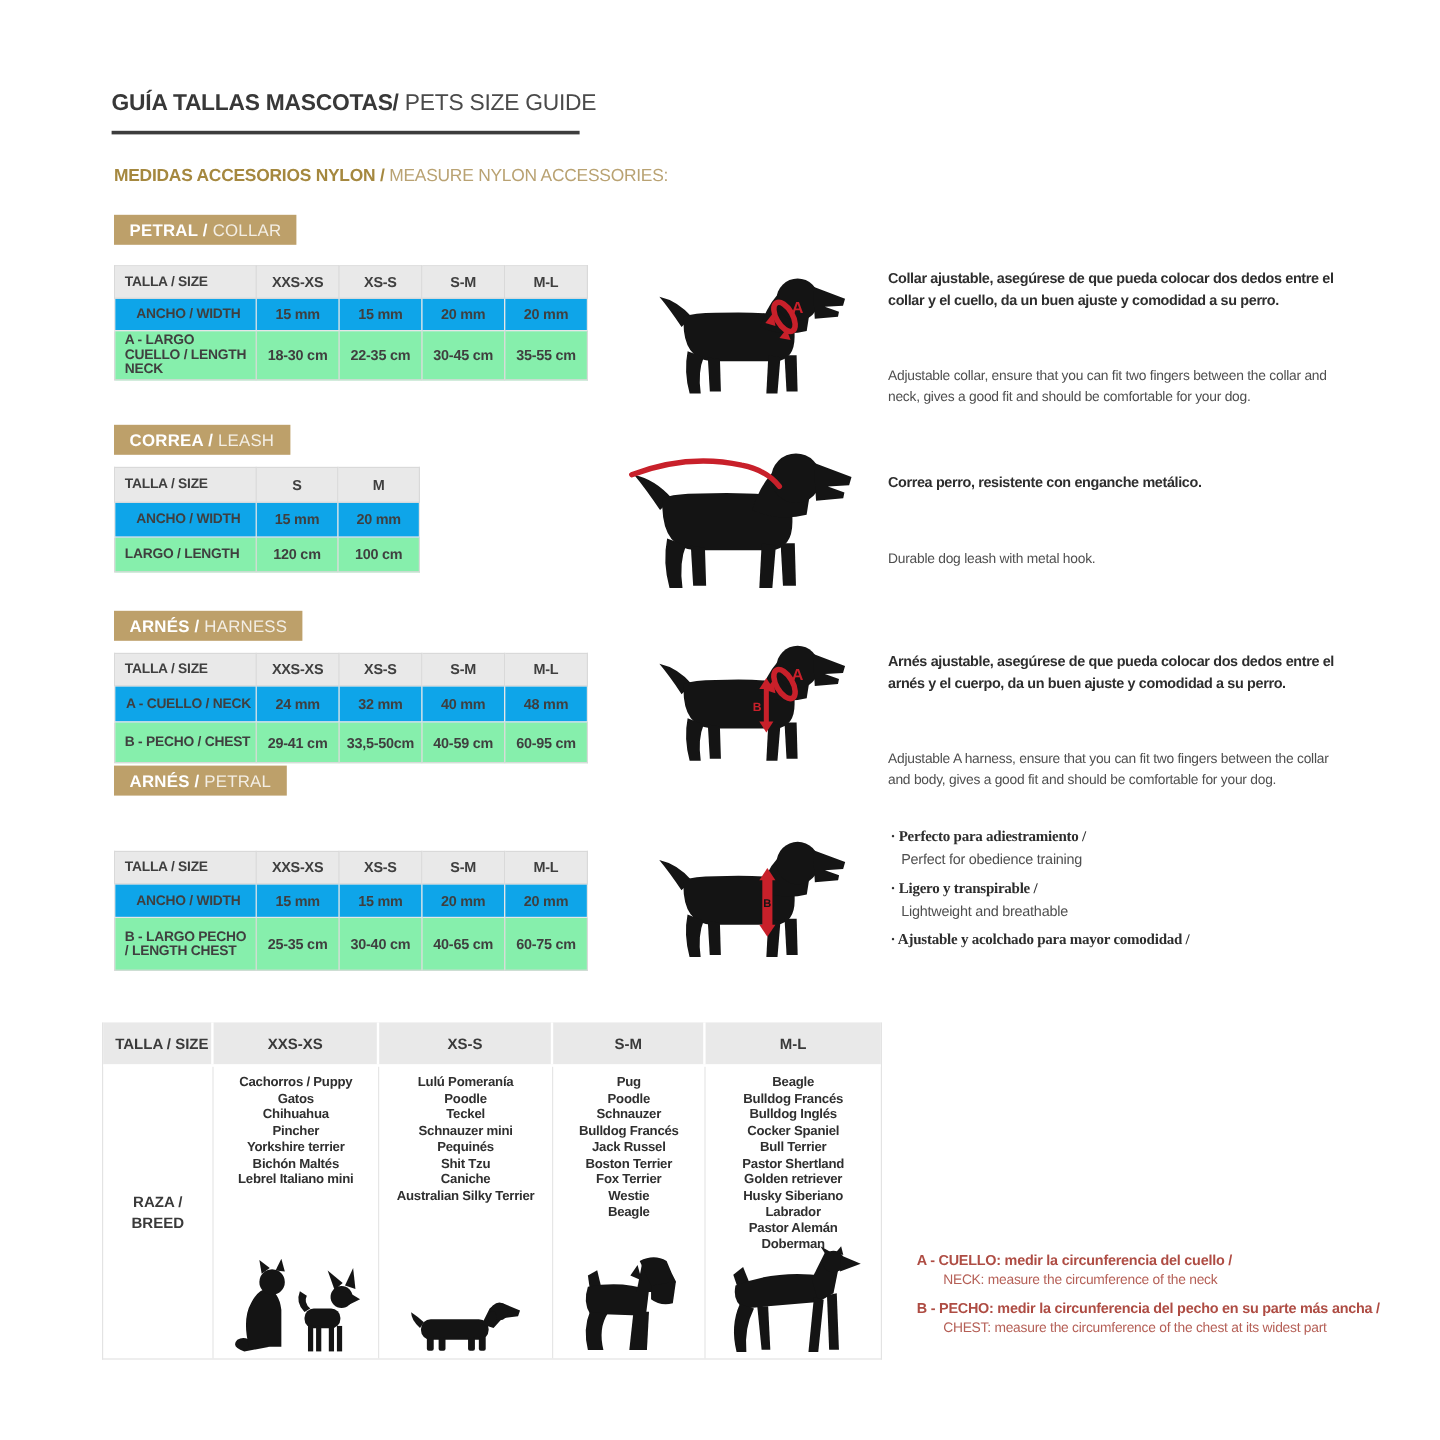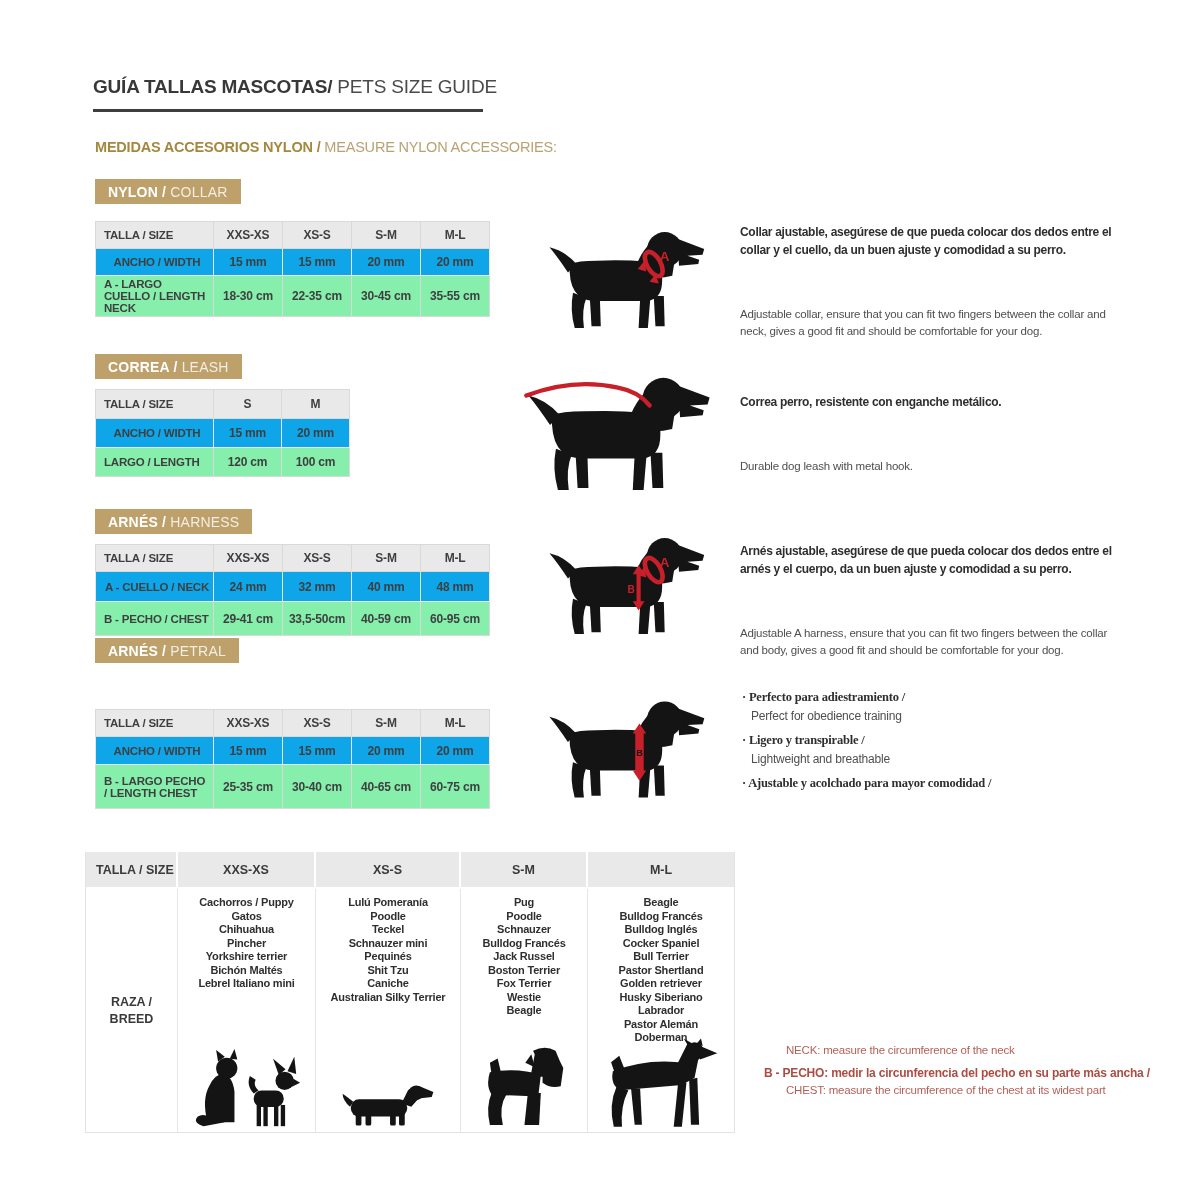--- a/index.html
+++ b/index.html
@@ -91,21 +91,21 @@
   <h1 class="abs title" style="left:93px; top:76px; margin:0;">
     <span class="es">GUÍA TALLAS MASCOTAS/</span><span class="en"> PETS SIZE GUIDE</span>
   </h1>
   <div class="abs rule" style="left:93px; top:109px; width:390px;"></div>
 
   <div class="abs subtitle" style="left:95px; top:139px;">
     <span class="es">MEDIDAS ACCESORIOS NYLON / </span><span class="en">MEASURE NYLON ACCESSORIES:</span>
   </div>
 
   <div class="abs badge" style="left:95px; top:179px;">
-    <span>NYLON / </span><span class="en">COLLAR</span>
+    <span>PETRAL / </span><span class="en">COLLAR</span>
   </div>
 
   <table class="spec" style="left:95px; top:221px;">
     <colgroup>
         <col class="c-lab">
         <col class="c-val">
         <col class="c-val">
         <col class="c-val">
         <col class="c-val">
       </colgroup>
@@ -439,20 +439,21 @@
               <path d="M32,55 L36,95 L44,95 L42,55 Z"></path>
             </g>
           </svg>
         </div>
       </div>
     </div>
   </div>
 
   <div class="abs" style="left:764px; top:1042px; width:432px;">
     <div class="note">
+      <div class="n-es">A - CUELLO: medir la circunferencia del cuello /</div>
       <div class="n-en">NECK: measure the circumference of the neck</div>
     </div>
     <div class="note">
       <div class="n-es">B - PECHO: medir la circunferencia del pecho en su parte más ancha /</div>
       <div class="n-en">CHEST: measure the circumference of the chest at its widest part</div>
     </div>
   </div>
 
 </div>
 

